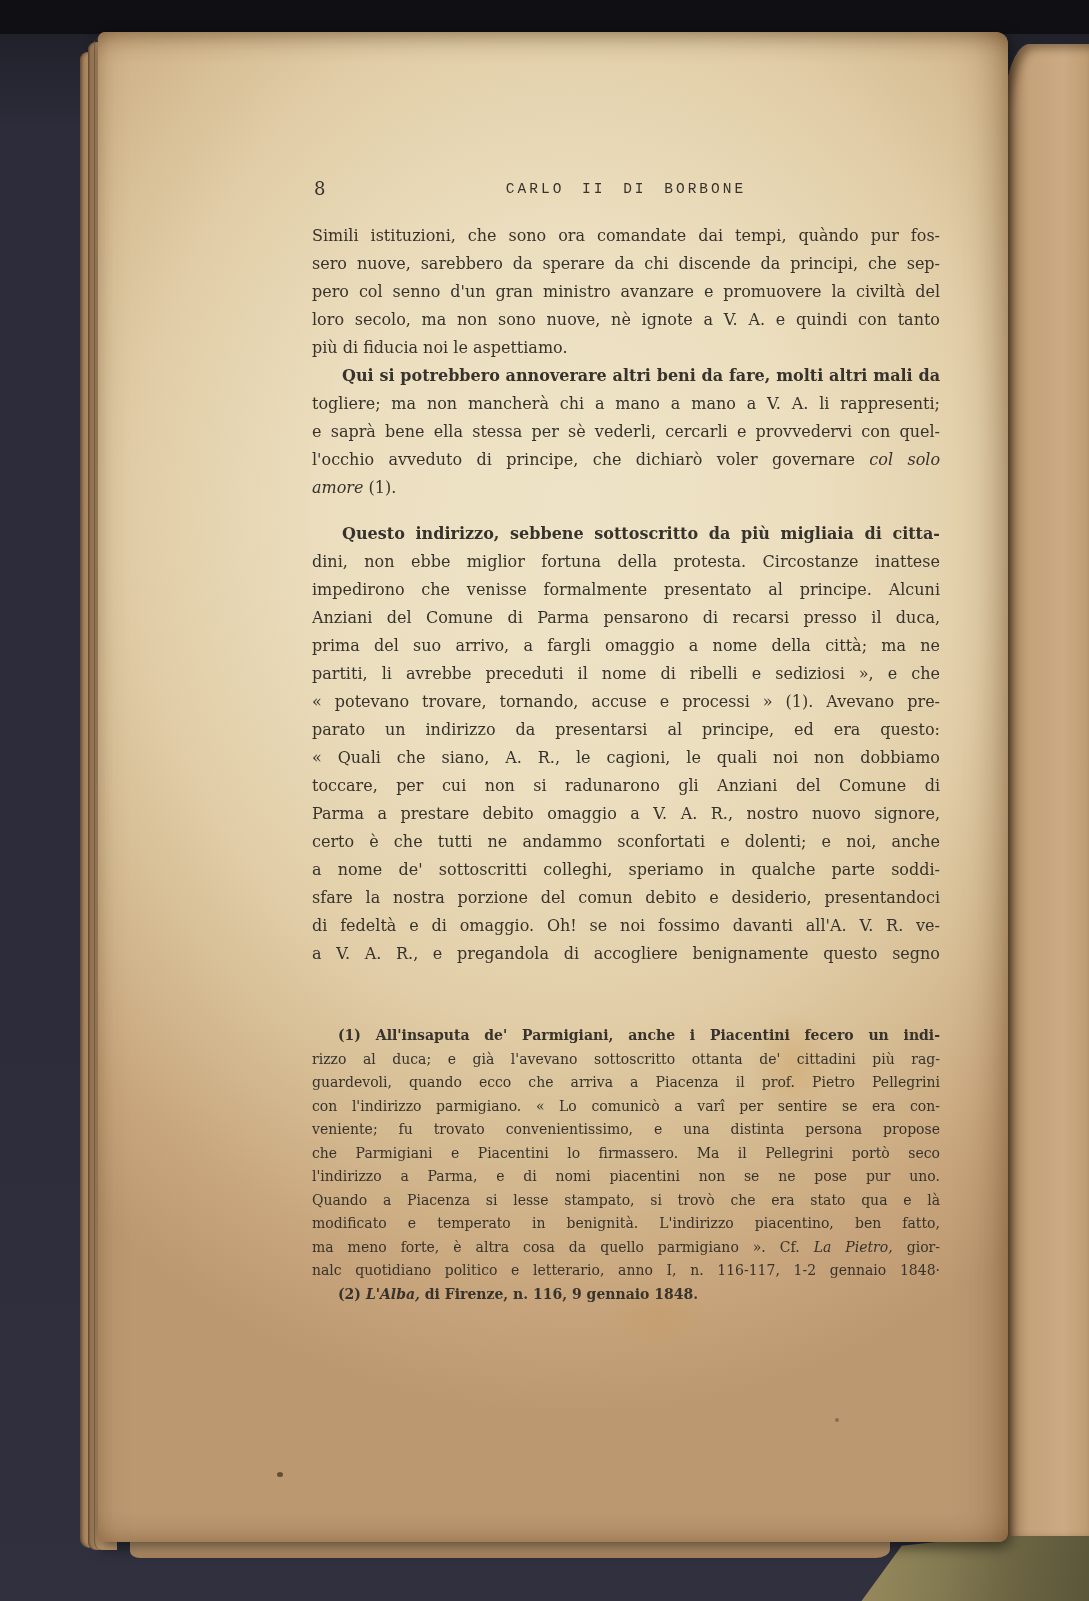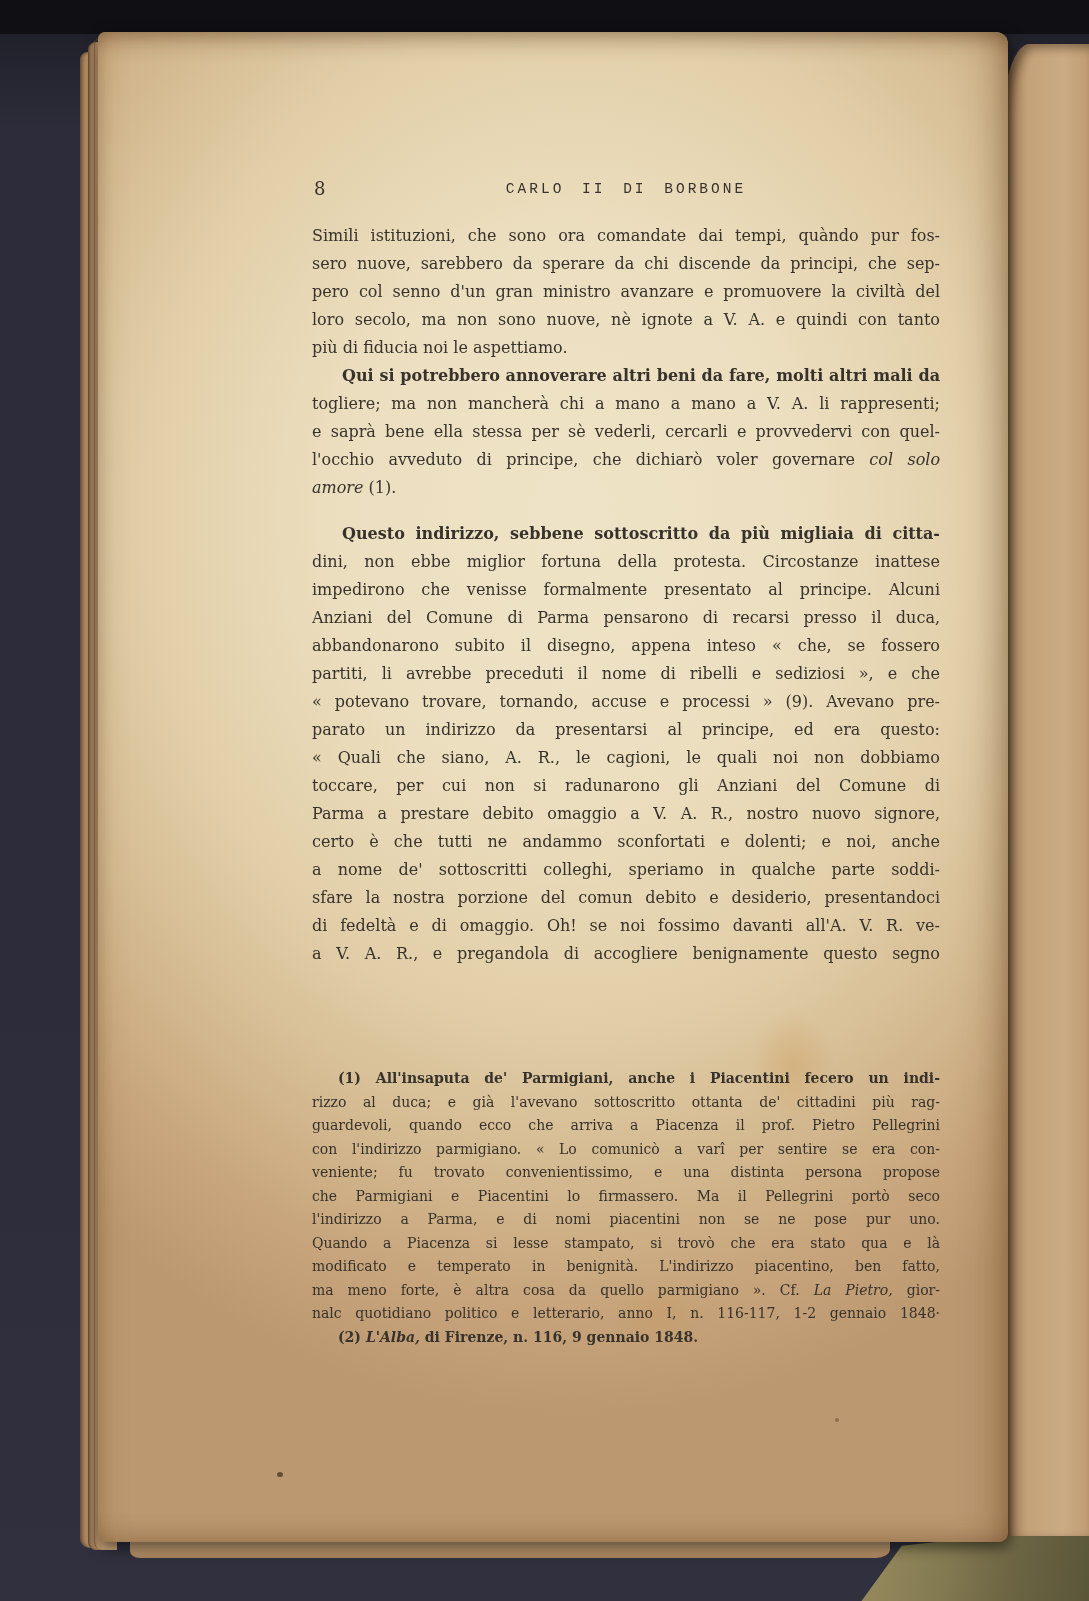--- a/index.html
+++ b/index.html
@@ -50,21 +50,21 @@
   .sn3{left:179px;top:1440px;width:6px;height:5px;background:rgba(84,64,40,.85);}
   .sn4{left:737px;top:1386px;width:4px;height:4px;background:rgba(110,82,50,.6);}
 
   .col{position:absolute;left:214px;width:628px;color:#37322b;}
   .hdr{top:146px;height:24px;}
   .pgnum{position:absolute;left:2px;top:0;font-size:18px;}
   .rtitle{position:absolute;left:0;right:0;top:3px;text-align:center;
           font-size:14.5px;letter-spacing:3px;word-spacing:6px;font-family:Liberation Mono, monospace;}
 
   .body-txt{top:190px;font-size:16px;}
-  .fnotes{top:992px;font-size:14px;margin-top:43px;}
+  .fnotes{top:992px;font-size:14px;}
 
   .para{margin:0;}
   .body-txt .para + .para{margin-top:0;}
   .body-txt .para.gap{margin-top:18px;}
   .tl{text-align:justify;text-align-last:justify;height:28px;line-height:28px;
       overflow:hidden;white-space:normal;}
   .fnotes .tl{height:23.5px;line-height:23.5px;}
   .tl.nj{text-align-last:left;}
   .tl.ind{text-indent:30px;font-weight:bold;}
   .fnotes .tl.ind{text-indent:26px;}
@@ -108,23 +108,23 @@
           <div class="tl"><span>togliere; ma non mancherà chi a mano a mano a V. A. li rappresenti;</span></div>
           <div class="tl"><span>e saprà bene ella stessa per sè vederli, cercarli e provvedervi con quel-</span></div>
           <div class="tl"><span>l'occhio avveduto di principe, che dichiarò voler governare </span><span class="it">col solo</span></div>
           <div class="tl nj"><span class="it">amore</span><span> (1).</span></div>
         </div>
         <div class="para gap">
           <div class="tl ind"><span>Questo indirizzo, sebbene sottoscritto da più migliaia di citta-</span></div>
           <div class="tl"><span>dini, non ebbe miglior fortuna della protesta. Circostanze inattese</span></div>
           <div class="tl"><span>impedirono che venisse formalmente presentato al principe. Alcuni</span></div>
           <div class="tl"><span>Anziani del Comune di Parma pensarono di recarsi presso il duca,</span></div>
-          <div class="tl"><span>abbandonarono subito il disegno, appena inteso « che, se fossero</span></div>
+          <div class="tl"><span>prima del suo arrivo, a fargli omaggio a nome della città; ma ne</span></div>
           <div class="tl"><span>partiti, li avrebbe preceduti il nome di ribelli e sediziosi », e che</span></div>
-          <div class="tl"><span>« potevano trovare, tornando, accuse e processi » (9). Avevano pre-</span></div>
+          <div class="tl"><span>« potevano trovare, tornando, accuse e processi » (1). Avevano pre-</span></div>
           <div class="tl"><span>parato un indirizzo da presentarsi al principe, ed era questo:</span></div>
           <div class="tl"><span>« Quali che siano, A. R., le cagioni, le quali noi non dobbiamo</span></div>
           <div class="tl"><span>toccare, per cui non si radunarono gli Anziani del Comune di</span></div>
           <div class="tl"><span>Parma a prestare debito omaggio a V. A. R., nostro nuovo signore,</span></div>
           <div class="tl"><span>certo è che tutti ne andammo sconfortati e dolenti; e noi, anche</span></div>
           <div class="tl"><span>a nome de' sottoscritti colleghi, speriamo in qualche parte soddi-</span></div>
           <div class="tl"><span>sfare la nostra porzione del comun debito e desiderio, presentandoci</span></div>
           <div class="tl"><span>di fedeltà e di omaggio. Oh! se noi fossimo davanti all'A. V. R. ve-</span></div>
           <div class="tl"><span>a V. A. R., e pregandola di accogliere benignamente questo segno</span></div>
         </div>

